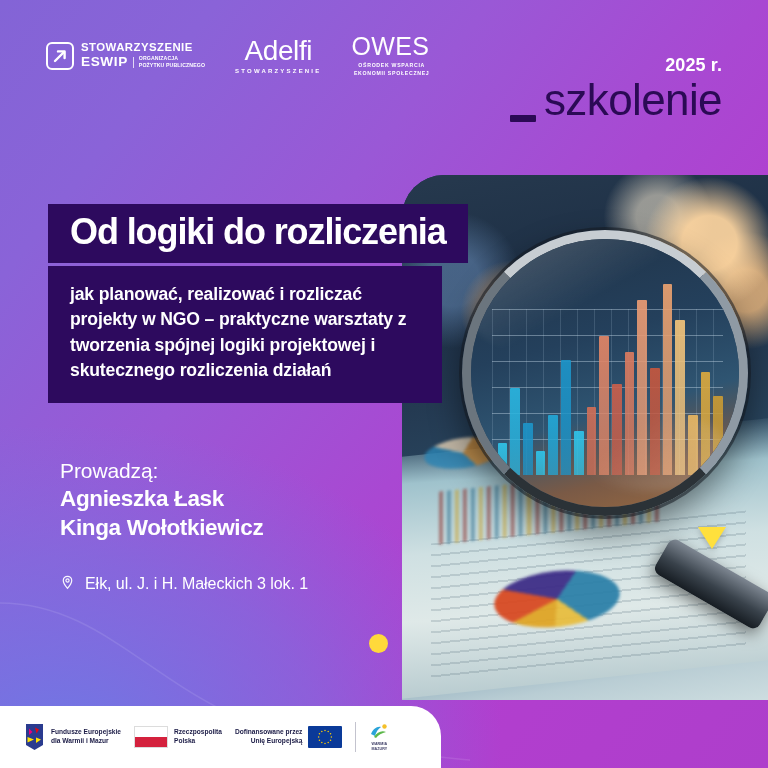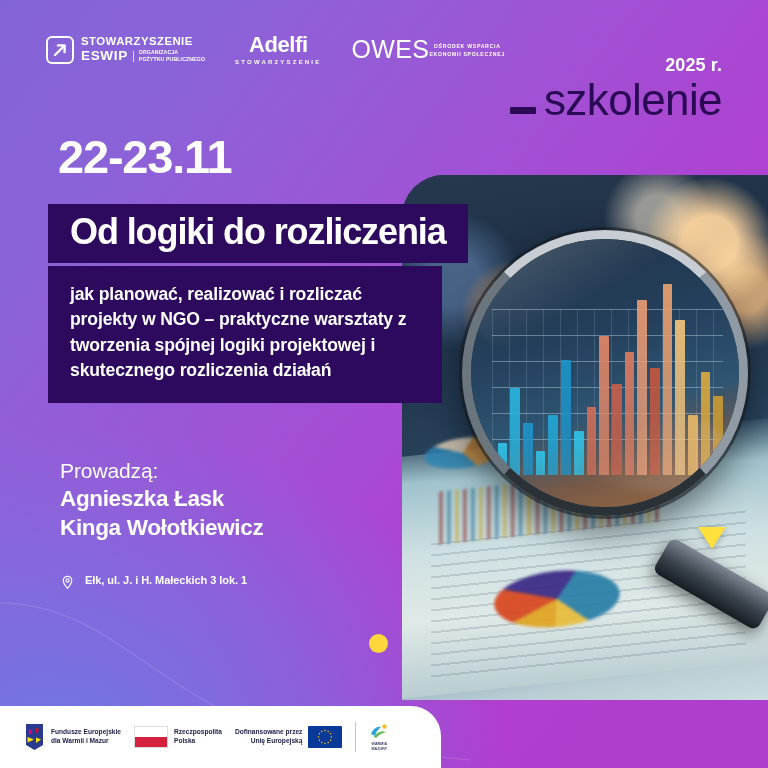--- a/index.html
+++ b/index.html
@@ -54,35 +54,35 @@
   }
   .eswip-mark svg { position:absolute; left:4px; top:4px; }
   .eswip-txt { line-height:1.02; }
   .eswip-l1 { font-size:11.4px; font-weight:700; letter-spacing:.45px; }
   .eswip-l2 { display:flex; align-items:flex-end; gap:5px; margin-top:1px; }
   .eswip-l2 .big { font-size:13.6px; font-weight:700; letter-spacing:.6px; }
   .eswip-l2 .bar { width:1px; height:11px; background:rgba(255,255,255,.75); margin-bottom:1px; }
   .eswip-sub { font-size:5.2px; font-weight:700; line-height:1.28; letter-spacing:.12px; }
   
   #logo-adelfi { flex-direction:column; align-items:center; }
-  .adelfi-word { font-size:22px; font-weight:700; letter-spacing:-.4px; line-height:1; }
+  .adelfi-word { font-size:28px; font-weight:400; letter-spacing:-.4px; line-height:1; }
   .adelfi-sub { font-size:6px; font-weight:700; letter-spacing:2.2px; margin-top:3px; }
   
-  #logo-owes { align-items:center; }
+  #logo-owes { flex-direction:column; align-items:flex-end; }
   .owes-word { font-size:25px; font-weight:400; letter-spacing:.4px; line-height:1; }
   .owes-sub { font-size:5.2px; font-weight:700; letter-spacing:.7px; line-height:1.45; text-align:center; margin-top:3px; }
 
   
   #year {
     position:absolute; right:46px; top:55px;
     color:#fff; font-size:18px; font-weight:700; letter-spacing:.1px;
   }
   #kicker {
     position:absolute; right:46px; top:78px;
-    display:flex; align-items:center; gap:8px;
+    display:flex; align-items:flex-end; gap:8px;
     color:#2b0a55;
   }
   #kicker .dash {
     width:26px; height:7px; background:#2b0a55; border-radius:1px;
     margin-top:20px;
   }
   #kicker .word { font-size:44px; font-weight:400; letter-spacing:-.6px; line-height:1; }
 
   
   #photo {
@@ -205,21 +205,21 @@
     color:#fff; font-size:17.6px; font-weight:700; line-height:1.44; letter-spacing:-.15px;
   }
   #hosts {
     position:absolute; left:60px; top:458px; color:#fff;
   }
   #hosts .lead { font-size:21px; font-weight:400; letter-spacing:-.1px; line-height:1.24; }
   #hosts .nm { font-size:22.5px; font-weight:700; letter-spacing:-.35px; line-height:1.29; }
   #meta { position:absolute; left:60px; top:573px; color:#fff; }
   .meta-row { display:flex; align-items:flex-start; gap:10px; margin-bottom:8px; }
   .meta-ico { width:15px; height:15px; flex:none; margin-top:2px; opacity:.95; }
-  .meta-txt { font-size:11px; font-weight:700; line-height:1.42; letter-spacing:-.05px; }
+  .meta-txt { font-size:16px; font-weight:400; line-height:1.42; letter-spacing:-.05px; }
   #dot-yellow {
     position:absolute; left:369px; top:634px;
     width:19px; height:19px; border-radius:50%; background:#ffd93b;
   }
 
   
   #footer {
     position:absolute; left:0; bottom:0;
     width:441px; height:62px;
     background:#fff;
@@ -327,21 +327,20 @@
             <div class="bar" style="height: 40%; background: linear-gradient(rgb(200, 154, 52), rgba(200, 154, 52, 0.8));"></div>
           </div>
       </div>
       <div class="gloss"></div>
       <div class="gloss2"></div>
     </div>
     <div id="handle"></div>
     <div id="tri-yellow"></div>
   </div>
 
-  <div id="date">22-23.11</div>
 
   <div id="title-band">
     <div class="t">Od logiki do rozliczenia</div>
   </div>
 
   <div id="sub-band">
     <div class="s">jak planować, realizować i rozliczać projekty w NGO – praktyczne warsztaty z tworzenia spójnej logiki projektowej i skutecznego rozliczenia działań</div>
   </div>
 
   <div id="hosts">

